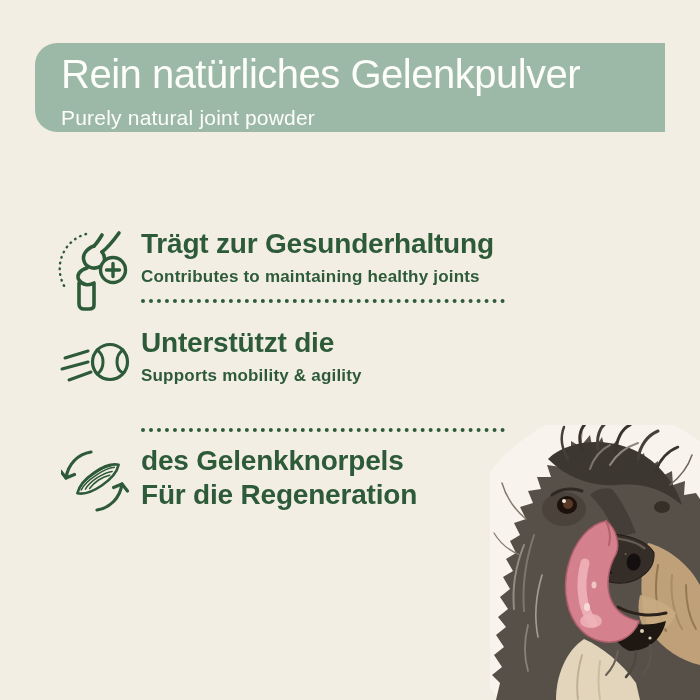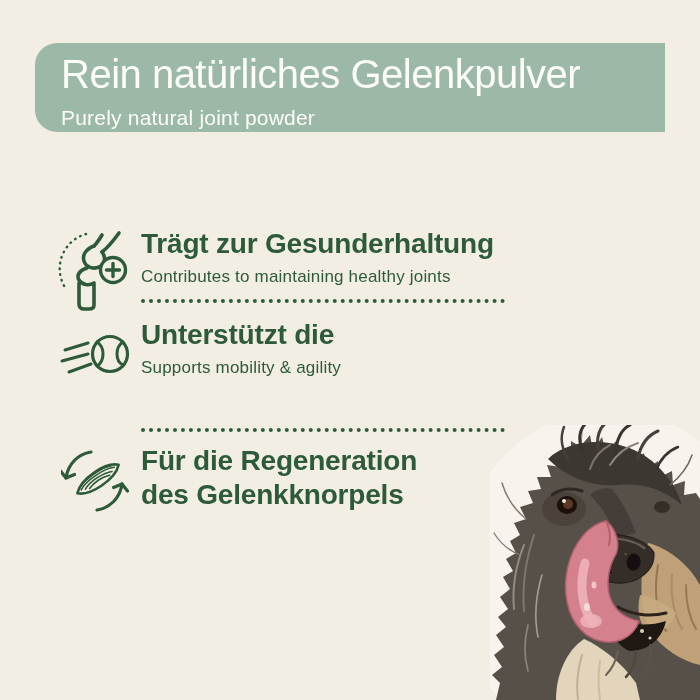--- a/index.html
+++ b/index.html
@@ -29,33 +29,33 @@
     font-size:21px; font-weight:normal; letter-spacing:0.2px;
     line-height:24px; margin-top:9px;
   }
 
   
   .feature {
     position:absolute; left:55px;
     display:flex; align-items:flex-start;
   }
   .f1 { top:186px;margin-top:41px; }
-  .f2 { top:318px; }
+  .f2 { top:326px; }
   .f3 { top:444px; }
   .icon-box {
     width:84px; flex:0 0 84px;
     display:flex; justify-content:center;
   }
   .f-text { margin-left:2px; }
   .f-title {
     color:#2d5a39; font-size:28px; font-weight:bold;
     line-height:34px; letter-spacing:-0.2px; white-space:nowrap;
   }
   .f-sub {
-    color:#2d5a39; font-size:17px; font-weight:normal;
+    color:#2d5a39; font-size:17px; font-weight:bold;
     letter-spacing:0.2px; margin-top:6px; white-space:nowrap;
   }
 
   .dotted-sep {
     position:absolute; left:141px; width:364px; height:0;
     border-top:4px dotted #2e5c3a;
   }
   .sep1 { top:299px; }
   .sep2 { top:428px; }
 
@@ -122,22 +122,22 @@
         <path d="M-12 4 C-5 1 5 0 12 2.5" stroke-width="1.6"></path>
         <path d="M-21 -1 C-12 -7 10 -8 18 -5" stroke-width="1.6"></path>
       </g>
       <path d="M30 3 C17 5 7 15 5 29" stroke-width="3.2"></path>
       <path d="M5 29 l-5.5 -7 M5 29 l8.5 -3.5" stroke-width="3.2"></path>
       <path d="M36 61 C49 59 59 49 61 35" stroke-width="3.2"></path>
       <path d="M61 35 l5.5 7 M61 35 l-8.5 3.5" stroke-width="3.2"></path>
     </svg>
   </div>
   <div class="f-text">
+    <div class="f-title">des Gelenkknorpels</div>
     <div class="f-title">Für die Regeneration</div>
-    <div class="f-title">des Gelenkknorpels</div>
   </div>
 </section>
 
 <div class="dog-wrap">
   <svg width="210" height="275" viewBox="0 0 210 275">
 
     <ellipse cx="120" cy="155" rx="155" ry="170" fill="#f8f5ee" opacity="0.85"></ellipse>
 
     <path fill="#575049" d="M93 4 L90 22 L100 10 L103 26 L112 12 L116 28 L126 16 L129 32 L140 22 L143 38 L154 28 L157 44 L168 36 L170 52 L182 46 L183 60 L195 56 L194 70 L206 68 L210 74 L210 275 L6 275 L10 258 L2 250 L12 242 L4 230 L14 222 L6 210 L16 202 L8 192 L18 184 L10 172 L20 164 L13 152 L23 146 L16 134 L26 128 L20 116 L30 110 L24 98 L36 94 L30 82 L43 78 L38 66 L51 64 L47 52 L61 52 L57 40 L71 42 L69 28 L81 34 L81 16 L91 22 Z"></path>
 

